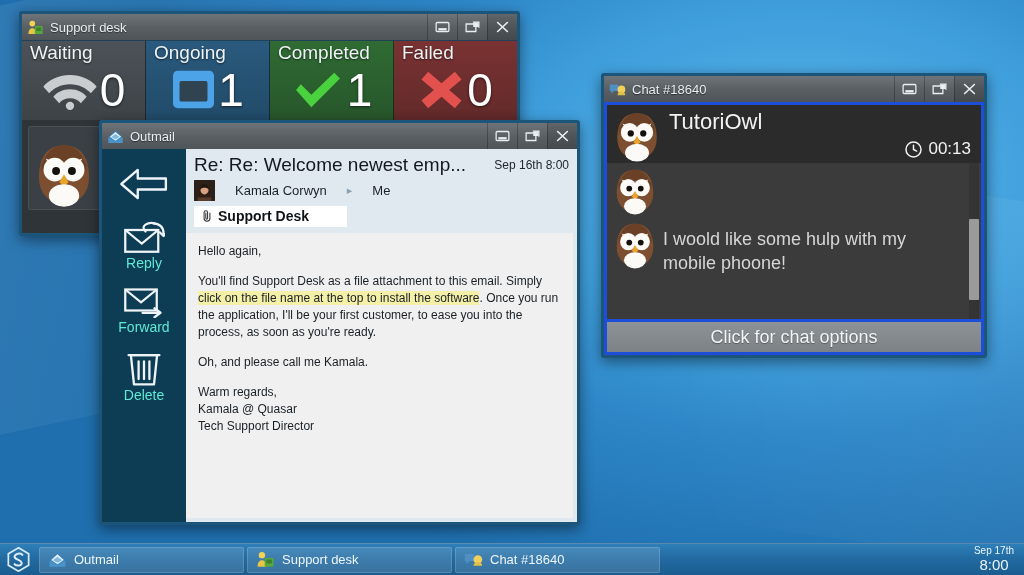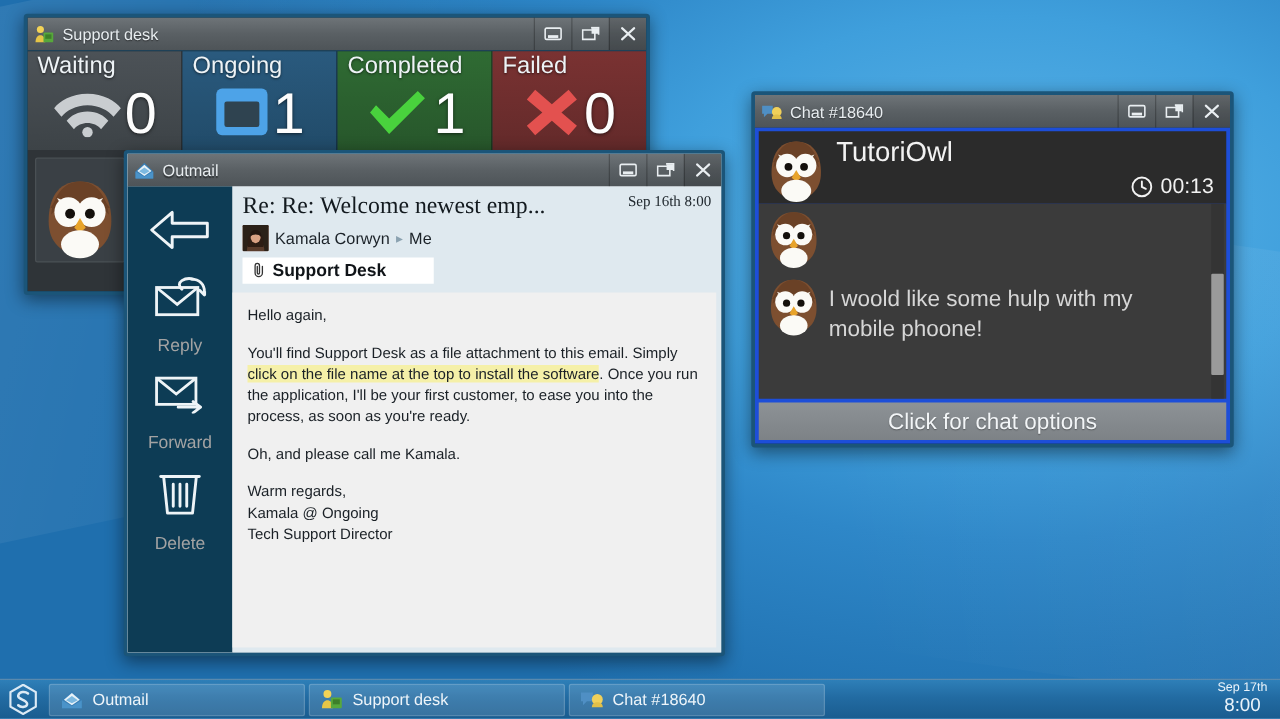--- a/index.html
+++ b/index.html
@@ -153,43 +153,43 @@
     background: #0d3c55;
     display: flex;
     flex-direction: column;
     align-items: center;
     padding-top: 16px;
     gap: 14px;
     flex-shrink: 0;
   }
   .side-action {
     display: flex; flex-direction: column; align-items: center;
-    color: #a3a3a3;
+    color: #5eead4;
     font-size: 14px;
-    gap: 14px;
+    gap: 1px;
   }
   .side-action svg { display: block; }
   #outmail-content {
     flex: 1;
     background: #dfe9ef;
     display: flex;
     flex-direction: column;
     min-width: 0;
   }
   #mail-header { padding: 5px 8px 0 8px; }
-  #mail-subject-row { display: flex; align-items: flex-start; gap: 8px; font-family: Liberation Serif, serif; }
+  #mail-subject-row { display: flex; align-items: center; gap: 8px; }
   #mail-subject {
     font-size: 19px;
     color: #131a1f;
     white-space: nowrap;
     overflow: hidden;
     flex: 1;
   }
   #mail-date { font-size: 12px; color: #20282e; white-space: nowrap; }
-  #mail-from-row { display: flex; align-items: center; gap: 5px; margin-top: 4px; }
+  #mail-from-row { display: flex; align-items: center; gap: 20px; margin-top: 4px; }
   #sender-avatar {
     width: 21px; height: 21px;
     border-radius: 1px;
     overflow: hidden;
     background: #6b4a3c;
     flex-shrink: 0;
   }
   .from-name { font-size: 13px; color: #1b2228; }
   .arrow-sep { color: #8ba2b0; font-size: 11px; }
   #attachment-chip {
@@ -616,21 +616,21 @@
         </div>
 
         <div id="mail-body">
           <p>Hello again,</p>
           <p>
             <span>You'll find Support Desk as a file attachment to this email. Simply </span><span class="hl">click on the file name at the top to install the software</span><span>. Once you run the application, I'll be your first customer, to ease you into the process, as soon as you're ready.</span>
           </p>
           <p>Oh, and please call me Kamala.</p>
           <p>
             <span>Warm regards,</span><br>
-            <span>Kamala @ Ongoing</span><br>
+            <span>Kamala @ Quasar</span><br>
             <span>Tech Support Director</span>
           </p>
         </div>
       </div>
     </div>
   </div>
 
   <div class="window" id="chat-window">
     <div class="titlebar">
       <svg class="app-icon">

